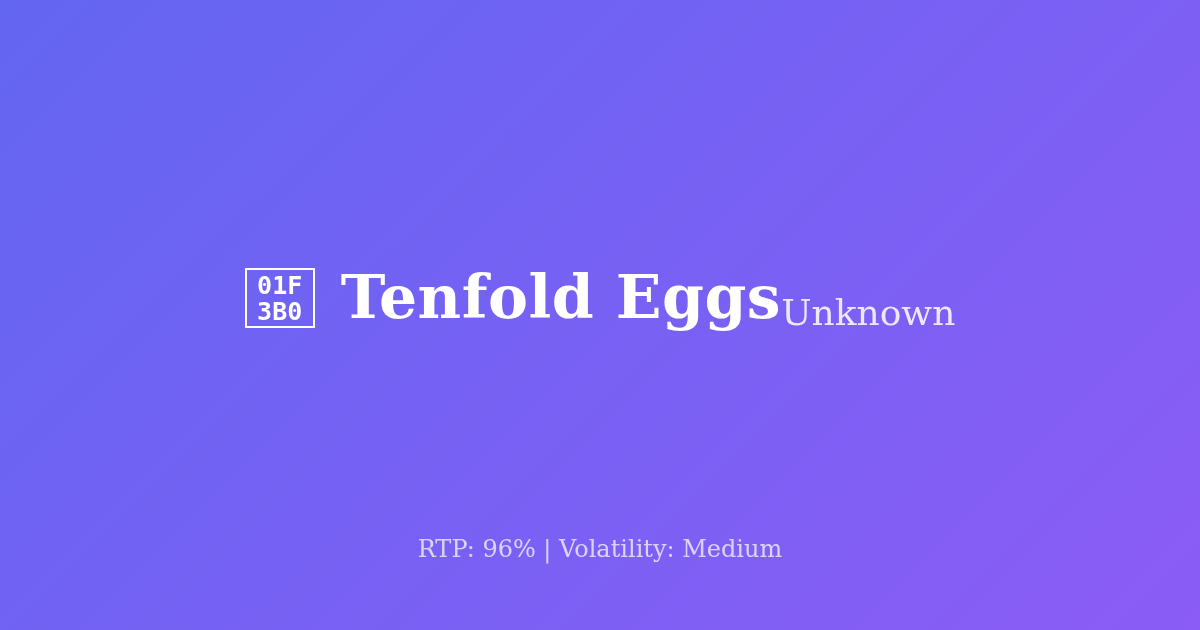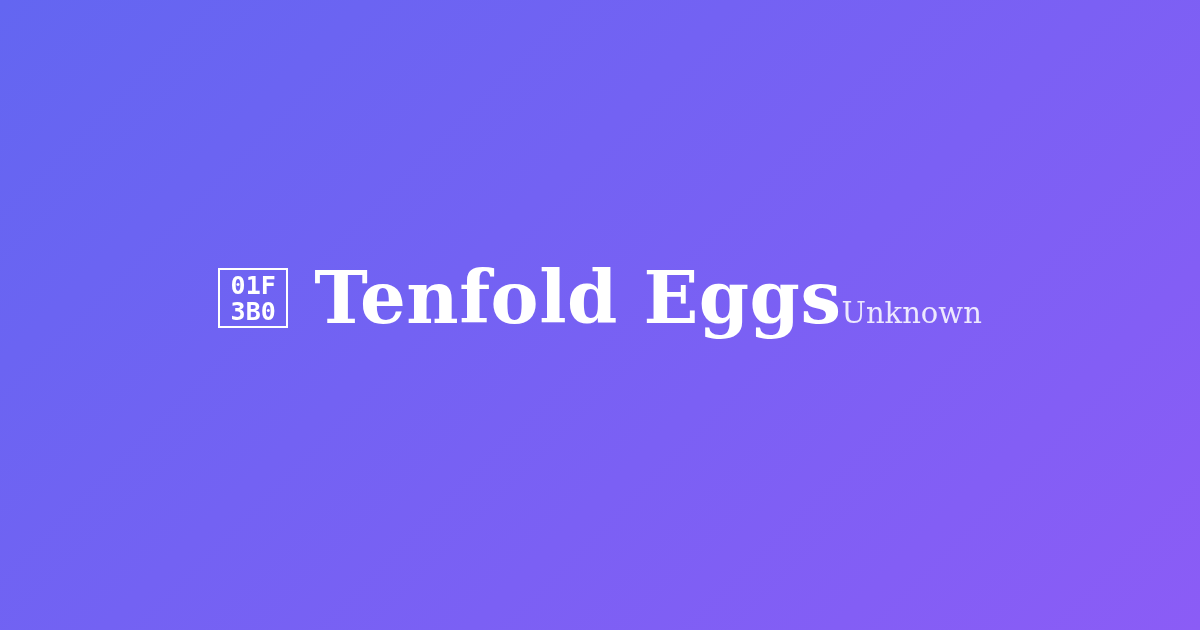--- a/index.html
+++ b/index.html
@@ -65,32 +65,32 @@
     font-size: 25px;
     font-weight: 700;
     line-height: 26px;
     letter-spacing: 0px;
     color: #ffffff;
     white-space: pre;
   }
 
   .title {
     font-family: "DejaVu Serif", "Liberation Serif", serif;
-    font-size: 72px;
+    font-size: 60px;
     font-weight: 700;
     color: #ffffff;
     letter-spacing: 0.5px;
     line-height: 1.02;
     white-space: nowrap;
   }
 
   .subtitle {
     margin-top: 30px;
     font-family: "DejaVu Serif", "Liberation Serif", serif;
-    font-size: 29px;
+    font-size: 36px;
     font-weight: 400;
     color: rgba(255, 255, 255, 0.86);
     line-height: 1.2;
     white-space: nowrap;
   }
 
   
   .meta {
     position: absolute;
     left: 0;
@@ -119,14 +119,15 @@
       </span>
 
       <h1 class="title">Tenfold Eggs</h1>
 
     </div>
 
     <div class="subtitle">Unknown</div>
 
   </div>
 
+  <div class="meta">RTP: 96% | Volatility: Medium</div>
 
 </div>
 
 </body></html>

